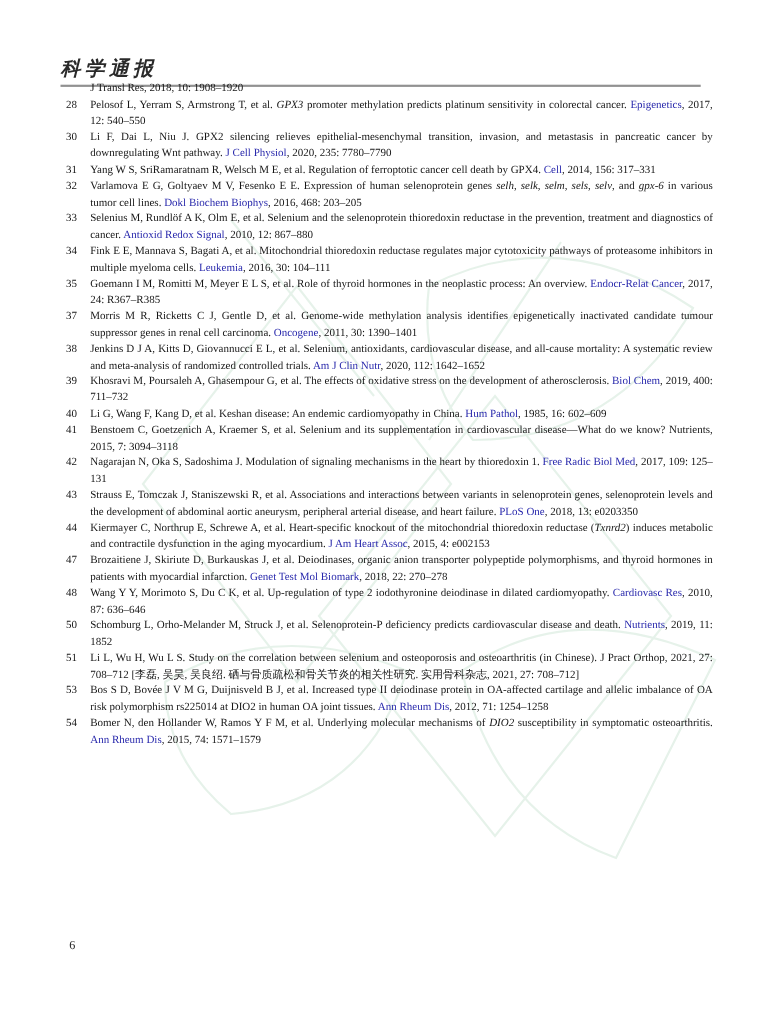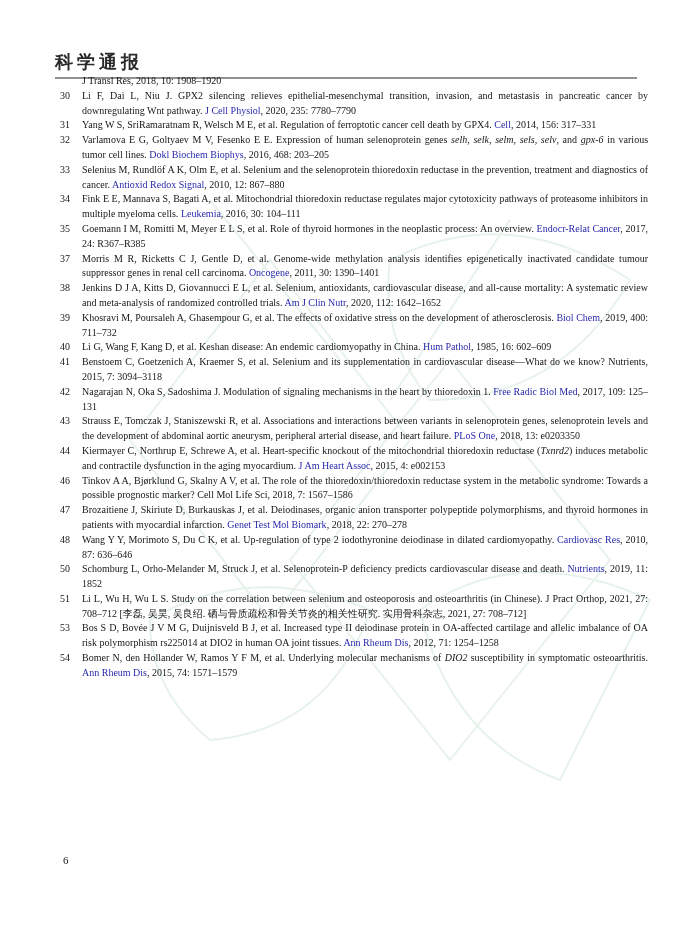--- a/index.html
+++ b/index.html
@@ -16,21 +16,21 @@
   }
   .watermark {
     position: absolute; left: 90px; top: 140px;
     width: 580px; height: 680px;
     pointer-events: none;
     opacity: 0.9;
   }
   .masthead {
     position: absolute; left: 55px; top: 50px;
     font-family: "DejaVu Serif", serif;
-    font-weight: 700;
+    font-style: italic; font-weight: 700;
     font-size: 18px; letter-spacing: 4px;
     color: #2a2a2a;
     white-space: nowrap;
   }
   .header-rule {
     position: absolute; left: 55px; top: 77px;
     width: 582px; height: 2px;
     background: var(--rule-color, #919191);
   }
   .ref-list {
@@ -72,35 +72,35 @@
         <path d="M 120 60 L 250 220 M 420 80 L 300 260"></path>
       </g>
     </svg>
   </div>
 
   <div class="masthead">科学通报</div>
   <div class="header-rule"></div>
 
   <div class="ref-list" id="ref-list">
       <div class="ref"><span class="num"></span><span>J Transl Res, 2018, 10: 1908–1920</span></div>
+      <div class="ref"><span class="num">28</span><span>Pelosof L, Yerram S, Armstrong T, et al. </span><i>GPX3</i><span> promoter methylation predicts platinum sensitivity in colorectal cancer. </span><a class="jlink" href="#">Epigenetics</a><span>, 2017, 12: 540–550</span></div>
       <div class="ref"><span class="num">30</span><span>Li F, Dai L, Niu J. GPX2 silencing relieves epithelial-mesenchymal transition, invasion, and metastasis in pancreatic cancer by downregulating Wnt pathway. </span><a class="jlink" href="#">J Cell Physiol</a><span>, 2020, 235: 7780–7790</span></div>
       <div class="ref"><span class="num">31</span><span>Yang W S, SriRamaratnam R, Welsch M E, et al. Regulation of ferroptotic cancer cell death by GPX4. </span><a class="jlink" href="#">Cell</a><span>, 2014, 156: 317–331</span></div>
       <div class="ref"><span class="num">32</span><span>Varlamova E G, Goltyaev M V, Fesenko E E. Expression of human selenoprotein genes </span><i>selh</i><span>, </span><i>selk</i><span>, </span><i>selm</i><span>, </span><i>sels</i><span>, </span><i>selv</i><span>, and </span><i>gpx-6</i><span> in various tumor cell lines. </span><a class="jlink" href="#">Dokl Biochem Biophys</a><span>, 2016, 468: 203–205</span></div>
       <div class="ref"><span class="num">33</span><span>Selenius M, Rundlöf A K, Olm E, et al. Selenium and the selenoprotein thioredoxin reductase in the prevention, treatment and diagnostics of cancer. </span><a class="jlink" href="#">Antioxid Redox Signal</a><span>, 2010, 12: 867–880</span></div>
       <div class="ref"><span class="num">34</span><span>Fink E E, Mannava S, Bagati A, et al. Mitochondrial thioredoxin reductase regulates major cytotoxicity pathways of proteasome inhibitors in multiple myeloma cells. </span><a class="jlink" href="#">Leukemia</a><span>, 2016, 30: 104–111</span></div>
       <div class="ref"><span class="num">35</span><span>Goemann I M, Romitti M, Meyer E L S, et al. Role of thyroid hormones in the neoplastic process: An overview. </span><a class="jlink" href="#">Endocr-Relat Cancer</a><span>, 2017, 24: R367–R385</span></div>
       <div class="ref"><span class="num">37</span><span>Morris M R, Ricketts C J, Gentle D, et al. Genome-wide methylation analysis identifies epigenetically inactivated candidate tumour suppressor genes in renal cell carcinoma. </span><a class="jlink" href="#">Oncogene</a><span>, 2011, 30: 1390–1401</span></div>
       <div class="ref"><span class="num">38</span><span>Jenkins D J A, Kitts D, Giovannucci E L, et al. Selenium, antioxidants, cardiovascular disease, and all-cause mortality: A systematic review and meta-analysis of randomized controlled trials. </span><a class="jlink" href="#">Am J Clin Nutr</a><span>, 2020, 112: 1642–1652</span></div>
       <div class="ref"><span class="num">39</span><span>Khosravi M, Poursaleh A, Ghasempour G, et al. The effects of oxidative stress on the development of atherosclerosis. </span><a class="jlink" href="#">Biol Chem</a><span>, 2019, 400: 711–732</span></div>
       <div class="ref"><span class="num">40</span><span>Li G, Wang F, Kang D, et al. Keshan disease: An endemic cardiomyopathy in China. </span><a class="jlink" href="#">Hum Pathol</a><span>, 1985, 16: 602–609</span></div>
       <div class="ref"><span class="num">41</span><span>Benstoem C, Goetzenich A, Kraemer S, et al. Selenium and its supplementation in cardiovascular disease—What do we know? Nutrients, 2015, 7: 3094–3118</span></div>
       <div class="ref"><span class="num">42</span><span>Nagarajan N, Oka S, Sadoshima J. Modulation of signaling mechanisms in the heart by thioredoxin 1. </span><a class="jlink" href="#">Free Radic Biol Med</a><span>, 2017, 109: 125–131</span></div>
       <div class="ref"><span class="num">43</span><span>Strauss E, Tomczak J, Staniszewski R, et al. Associations and interactions between variants in selenoprotein genes, selenoprotein levels and the development of abdominal aortic aneurysm, peripheral arterial disease, and heart failure. </span><a class="jlink" href="#">PLoS One</a><span>, 2018, 13: e0203350</span></div>
       <div class="ref"><span class="num">44</span><span>Kiermayer C, Northrup E, Schrewe A, et al. Heart-specific knockout of the mitochondrial thioredoxin reductase (</span><i>Txnrd2</i><span>) induces metabolic and contractile dysfunction in the aging myocardium. </span><a class="jlink" href="#">J Am Heart Assoc</a><span>, 2015, 4: e002153</span></div>
-      <div class="ref"><span class="num">46</span><span>Tinkov A A, Bjørklund G, Skalny A V, et al. The role of the thioredoxin/thioredoxin reductase system in the metabolic syndrome: Towards a possible prognostic marker? Cell Mol Life Sci, 2018, 7: 1567–1586</span></div>
       <div class="ref"><span class="num">47</span><span>Brozaitiene J, Skiriute D, Burkauskas J, et al. Deiodinases, organic anion transporter polypeptide polymorphisms, and thyroid hormones in patients with myocardial infarction. </span><a class="jlink" href="#">Genet Test Mol Biomark</a><span>, 2018, 22: 270–278</span></div>
       <div class="ref"><span class="num">48</span><span>Wang Y Y, Morimoto S, Du C K, et al. Up-regulation of type 2 iodothyronine deiodinase in dilated cardiomyopathy. </span><a class="jlink" href="#">Cardiovasc Res</a><span>, 2010, 87: 636–646</span></div>
       <div class="ref"><span class="num">50</span><span>Schomburg L, Orho-Melander M, Struck J, et al. Selenoprotein-P deficiency predicts cardiovascular disease and death. </span><a class="jlink" href="#">Nutrients</a><span>, 2019, 11: 1852</span></div>
       <div class="ref"><span class="num">51</span><span>Li L, Wu H, Wu L S. Study on the correlation between selenium and osteoporosis and osteoarthritis (in Chinese). J Pract Orthop, 2021, 27: 708–712 [李磊, 吴昊, 吴良绍. 硒与骨质疏松和骨关节炎的相关性研究. 实用骨科杂志, 2021, 27: 708–712]</span></div>
       <div class="ref"><span class="num">53</span><span>Bos S D, Bovée J V M G, Duijnisveld B J, et al. Increased type II deiodinase protein in OA-affected cartilage and allelic imbalance of OA risk polymorphism rs225014 at DIO2 in human OA joint tissues. </span><a class="jlink" href="#">Ann Rheum Dis</a><span>, 2012, 71: 1254–1258</span></div>
       <div class="ref"><span class="num">54</span><span>Bomer N, den Hollander W, Ramos Y F M, et al. Underlying molecular mechanisms of </span><i>DIO2</i><span> susceptibility in symptomatic osteoarthritis. </span><a class="jlink" href="#">Ann Rheum Dis</a><span>, 2015, 74: 1571–1579</span></div>
     </div>
 
   <div class="page-number">6</div>
 

